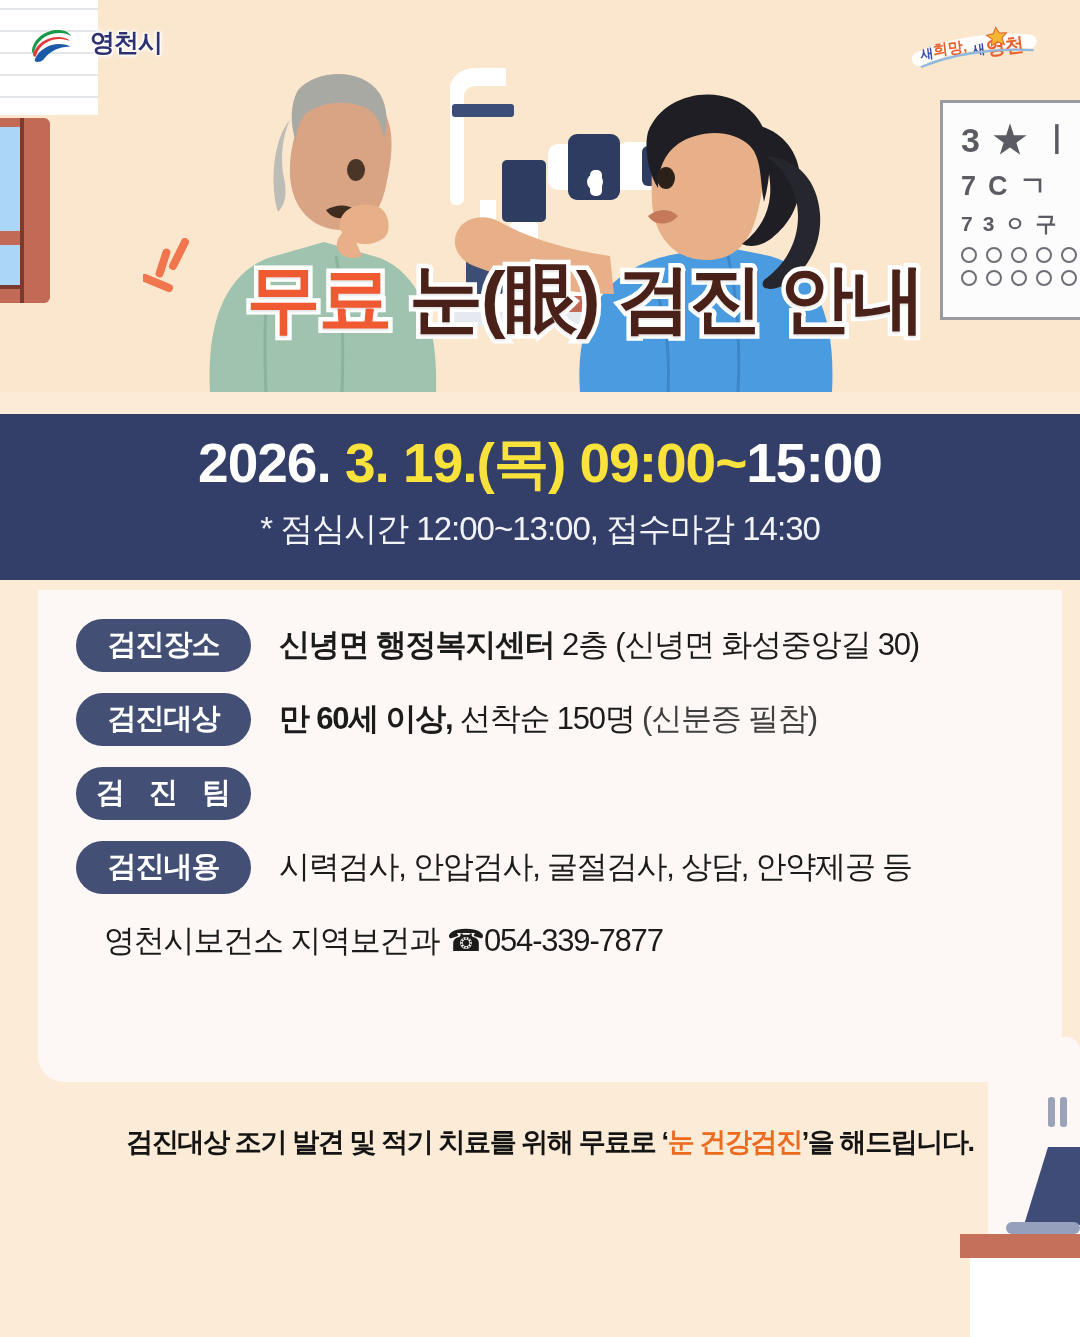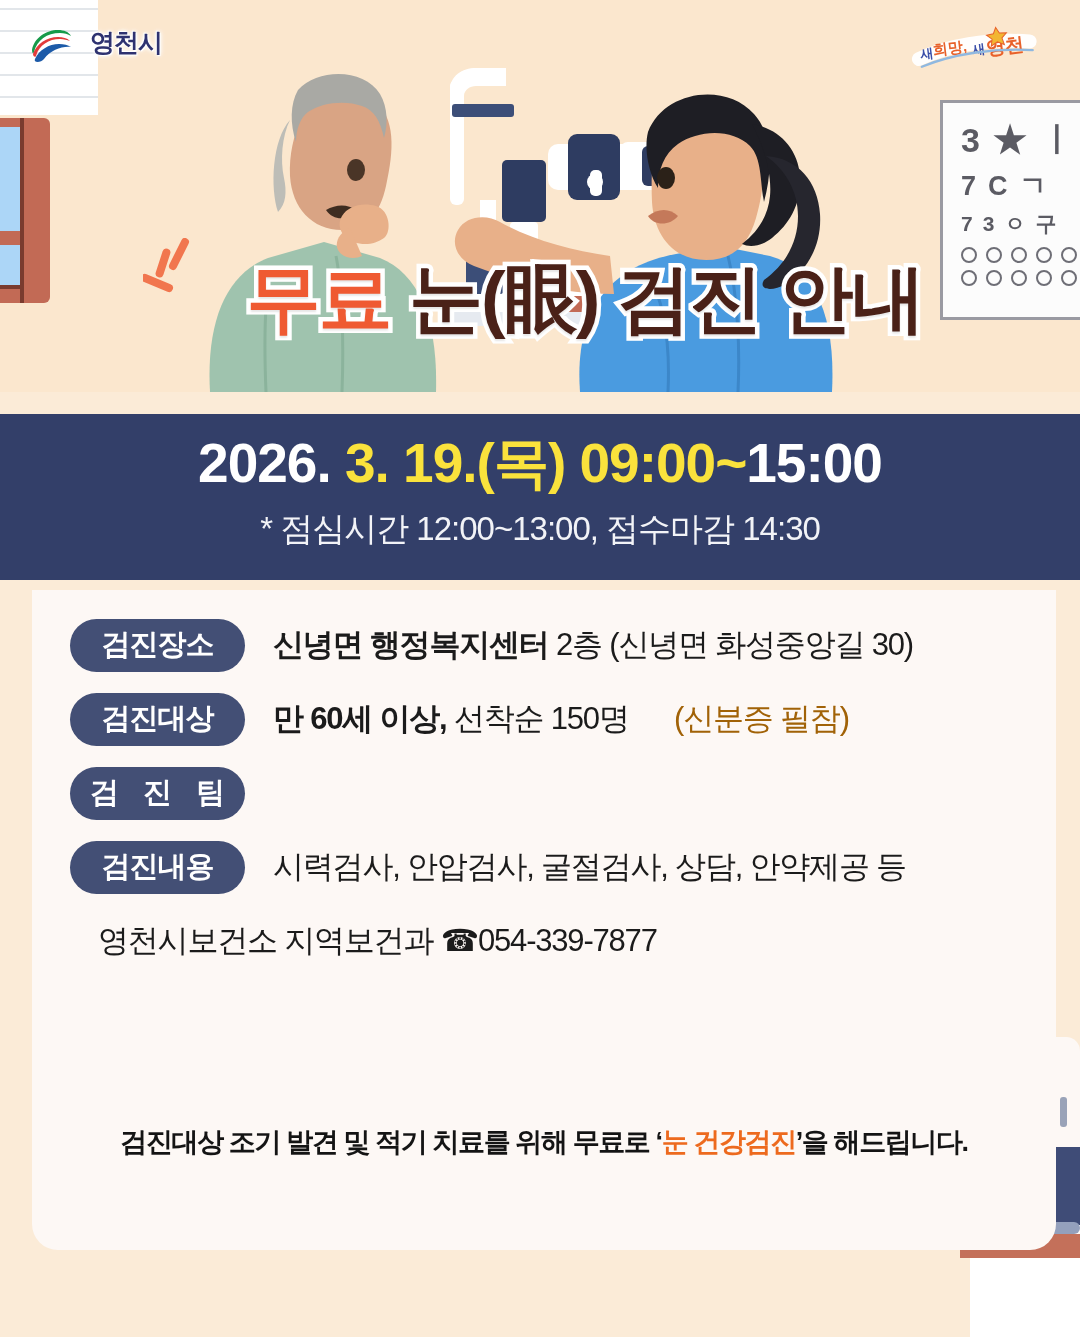--- a/index.html
+++ b/index.html
@@ -61,32 +61,32 @@
   .sparks{position:absolute;left:143px;top:238px;width:70px;height:60px;z-index:7;}
 
   
   .band{position:absolute;left:0;top:390px;width:1080px;height:166px;background:#333F69;z-index:8;margin-top:24px;}
   .band .line1{margin-top:22px;text-align:center;font-size:55px;font-weight:bold;line-height:1;letter-spacing:-1px;white-space:nowrap;}
   .band .w{color:#FFFFFF;}
   .band .y{color:#FAE23C;}
   .band .line2{margin-top:16px;text-align:center;font-size:33px;color:#F2F3F7;font-weight:500;letter-spacing:-1px;}
 
   
-  .panel{position:absolute;left:32px;top:590px;width:1024px;height:660px;background:#FDF8F5;
+  .panel{position:absolute;left:38px;top:590px;width:1024px;height:492px;background:#FDF8F5;
     border-radius:0 0 26px 26px;z-index:5;}
 
   .rows{position:absolute;left:38px;top:18px;width:960px;}
   .row{display:flex;align-items:center;height:74px;}
   .pill{flex:0 0 auto;width:175px;height:53px;background:#434F75;border-radius:27px;
     color:#FFFFFF;font-size:29px;font-weight:bold;display:flex;align-items:center;justify-content:center;
     letter-spacing:-1px;box-sizing:border-box;}
   .pill.spaced{letter-spacing:8px;text-indent:8px;}
   .val{margin-left:28px;font-size:31px;color:#1B1B1B;letter-spacing:-1.2px;white-space:nowrap;}
   .val b{font-weight:bold;}
-  .val .red{color:#a16207;margin-left:38px;}
+  .val .red{color:#404040;}
 
   .footer{position:absolute;left:0;top:534px;width:1024px;text-align:center;
     font-size:27px;font-weight:bold;color:#141414;letter-spacing:-1.4px;white-space:nowrap;}
   .footer .hl{color:#ED6A1E;text-align:right;}
 
   
   .desk{position:absolute;right:0;bottom:0;width:150px;height:300px;z-index:2;}
 </style>
 </head>
 <body>

